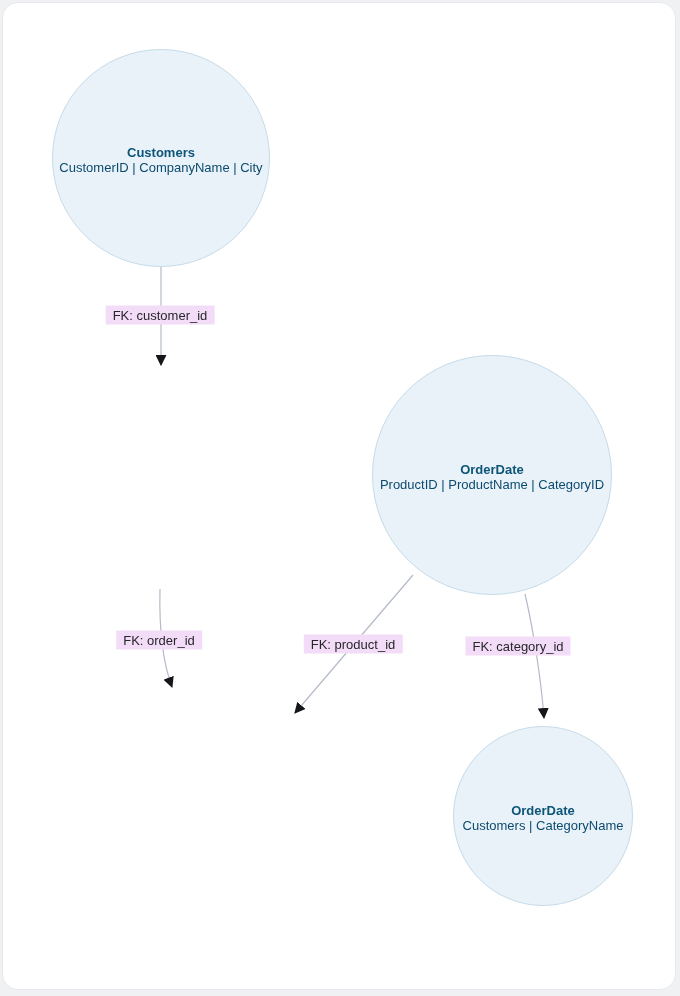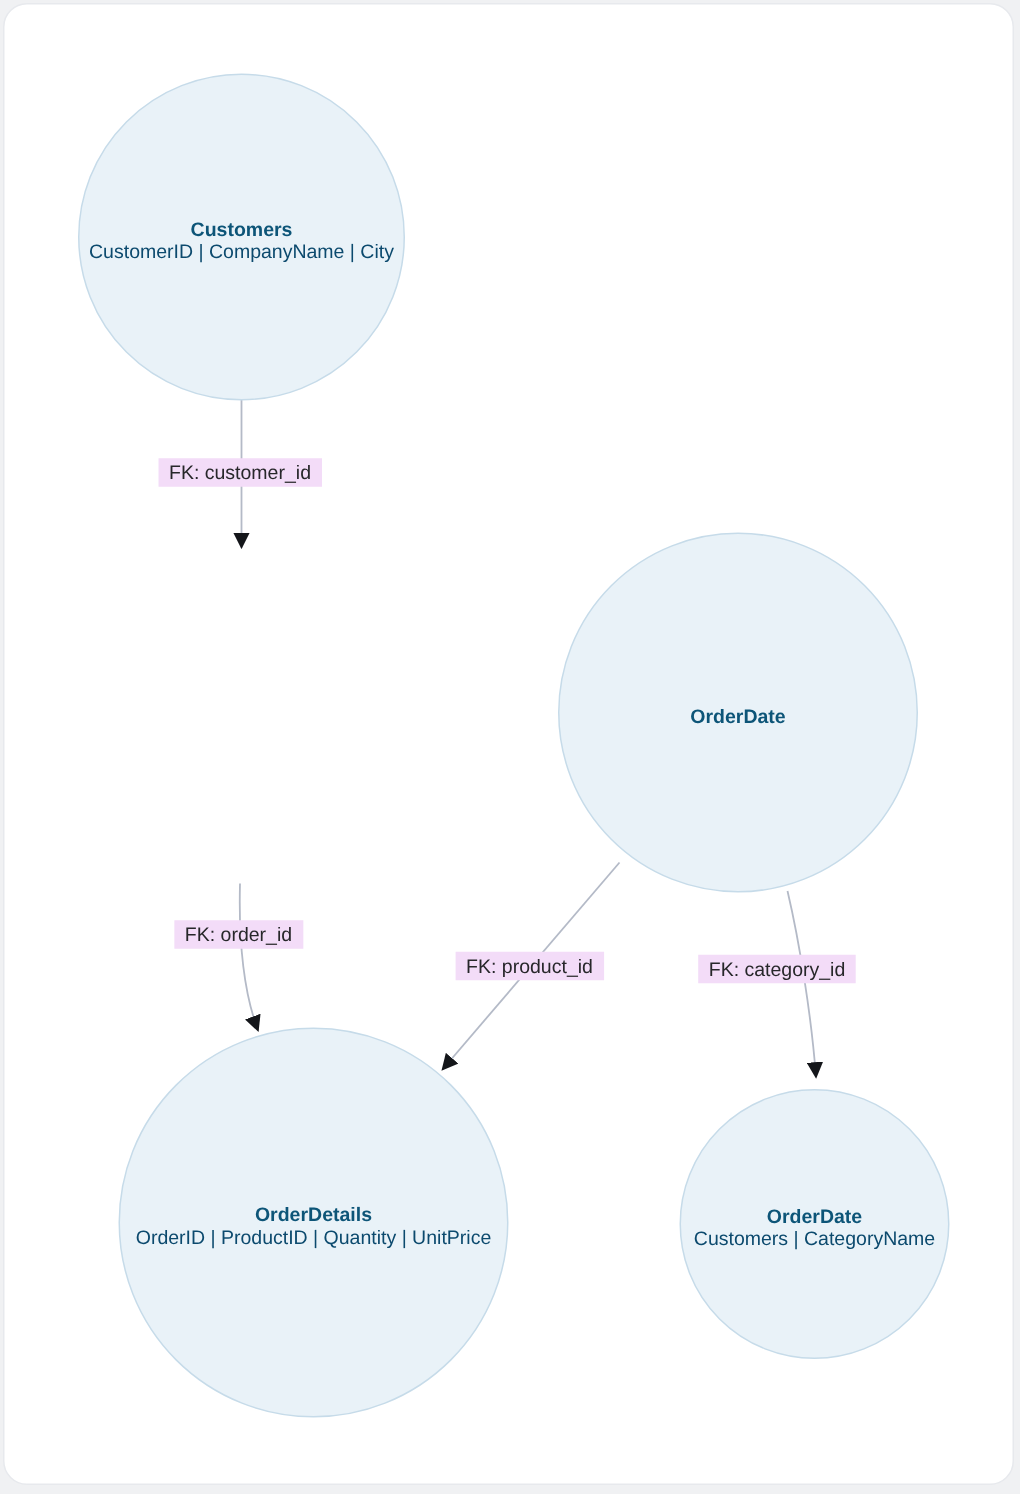--- a/index.html
+++ b/index.html
@@ -62,21 +62,21 @@
     position: absolute;
     transform: translate(-50%, -50%);
     background: #f3dcf8;
     color: #27272a;
     font-size: 13px;
     line-height: 15px;
     padding: 2px 7px;
     white-space: nowrap;
   }
   .label-customer-id { left: 157px; top: 312px; }
-  .label-order-id    { left: 156px; top: 620px; }
+  .label-order-id    { left: 156px; top: 637px; }
   .label-product-id  { left: 350px; top: 641px; }
   .label-category-id { left: 515px; top: 643px; }
 </style>
 </head>
 <body>
 
 <div class="card">
   <div class="canvas">
 
     <svg class="edges" width="680" height="996" viewBox="0 0 680 996">
@@ -92,26 +92,23 @@
     </svg>
 
     <div class="node node-customers">
       <div class="title">Customers</div>
       <div class="attrs">CustomerID | CompanyName | City</div>
     </div>
 
 
     <div class="node node-products">
       <div class="title">OrderDate</div>
+      <div class="attrs">ProductID | ProductName | CategoryID</div>
     </div>
 
-    <div class="node node-orderdetails">
-      <div class="title">OrderDetails</div>
-      <div class="attrs">OrderID | ProductID | Quantity | UnitPrice</div>
-    </div>
 
     <div class="node node-categories">
       <div class="title">OrderDate</div>
       <div class="attrs">Customers | CategoryName</div>
     </div>
 
     <div class="edge-label label-customer-id">FK: customer_id</div>
     <div class="edge-label label-order-id">FK: order_id</div>
     <div class="edge-label label-product-id">FK: product_id</div>
     <div class="edge-label label-category-id">FK: category_id</div>

